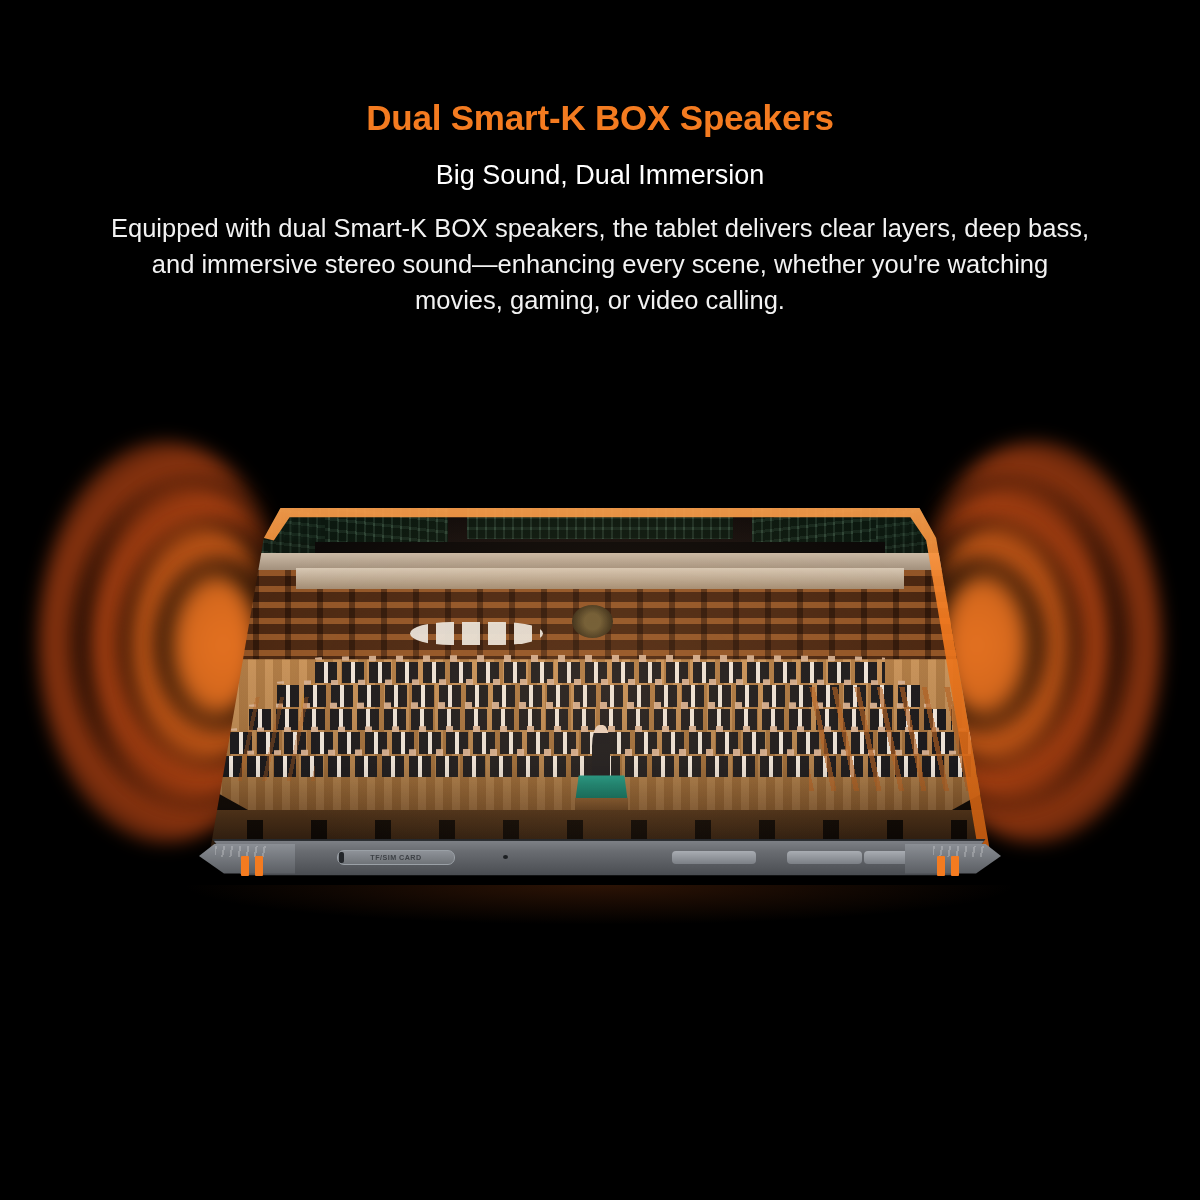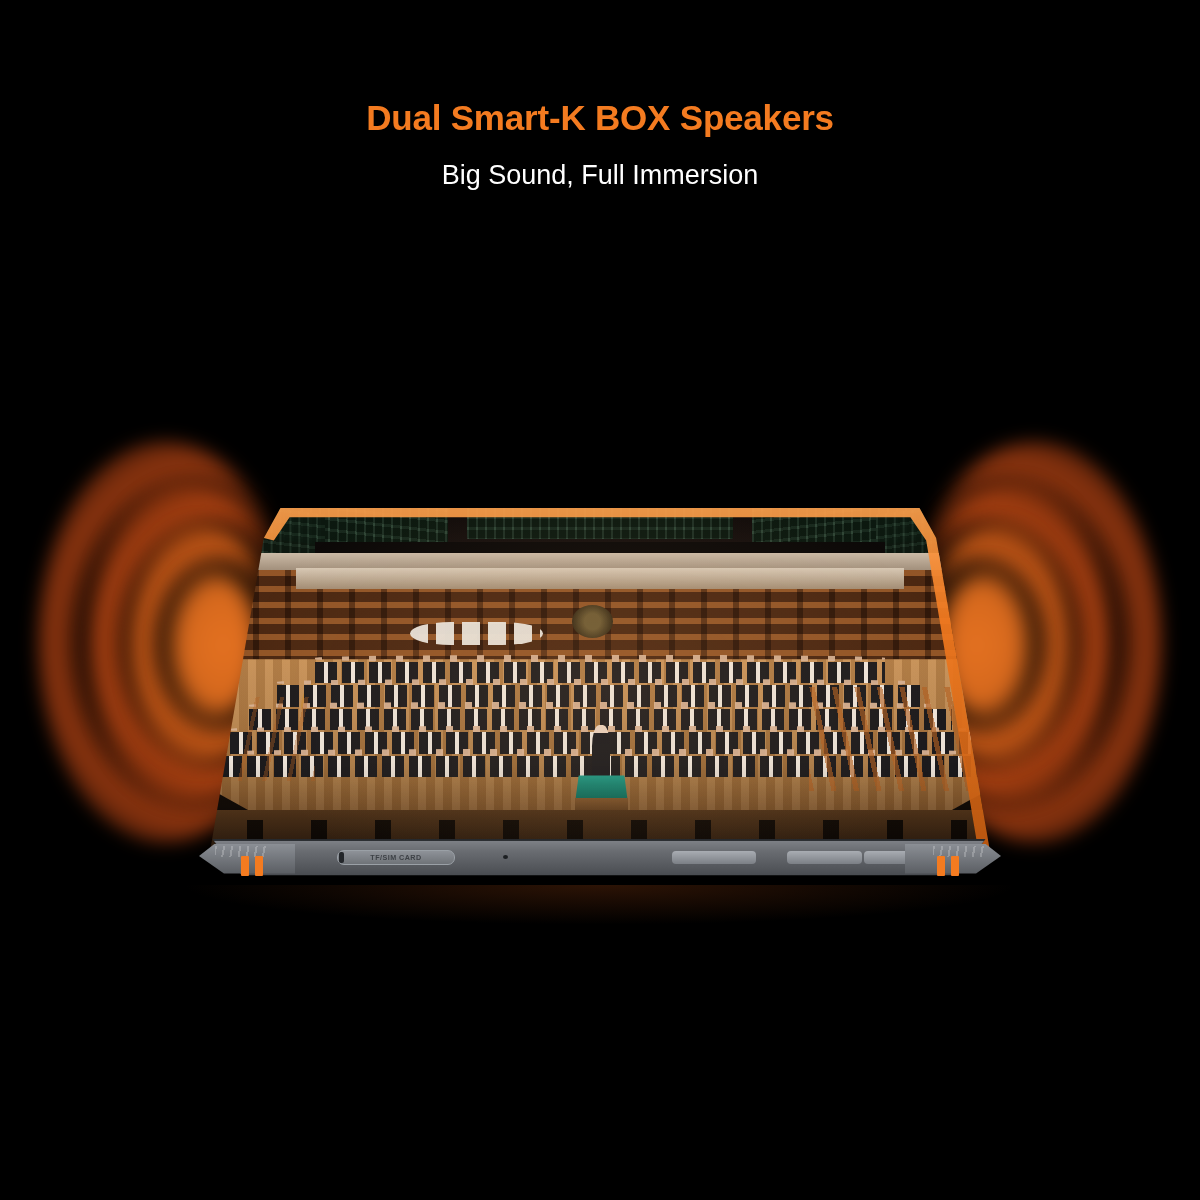--- a/index.html
+++ b/index.html
@@ -256,21 +256,22 @@
 
   
   .under-glow{ position:absolute; left:180px; top:505px; width:840px; height:40px;
      background:radial-gradient(ellipse at 50% 0%, rgba(160,70,20,.28), rgba(0,0,0,0) 70%); }
 </style>
 </head>
 <body>
 
 <div class="text-block">
   <h1 class="headline">Dual Smart-K BOX Speakers</h1>
-  <h2 class="subhead">Big Sound, Full Immersion</h2>
+  <h2 class="subhead">Big Sound, Dual Immersion</h2>
+  <p class="body-copy">Equipped with dual Smart-K BOX speakers, the tablet delivers clear layers, deep bass, and immersive stereo sound—enhancing every scene, whether you're watching movies, gaming, or video calling.</p>
 </div>
 
 <div class="stage">
 
   <div class="waves">
     <div class="wave wl1"></div>
     <div class="wave wl2"></div>
     <div class="wave wl3"></div>
     <div class="wave wl4"></div>
     <div class="wave wr1"></div>

